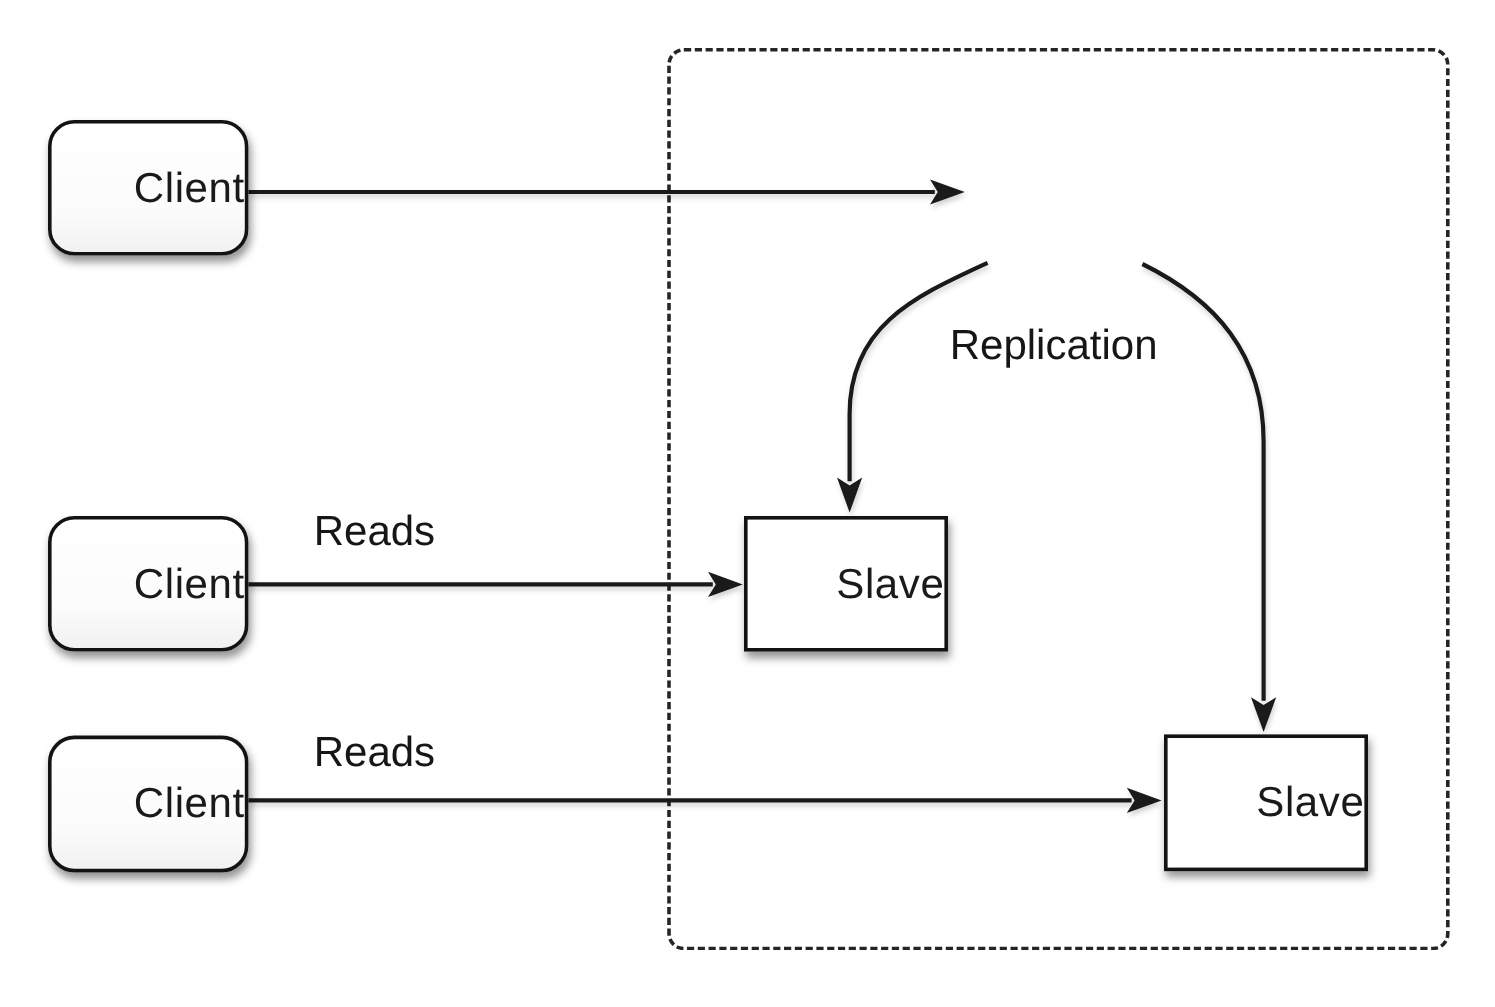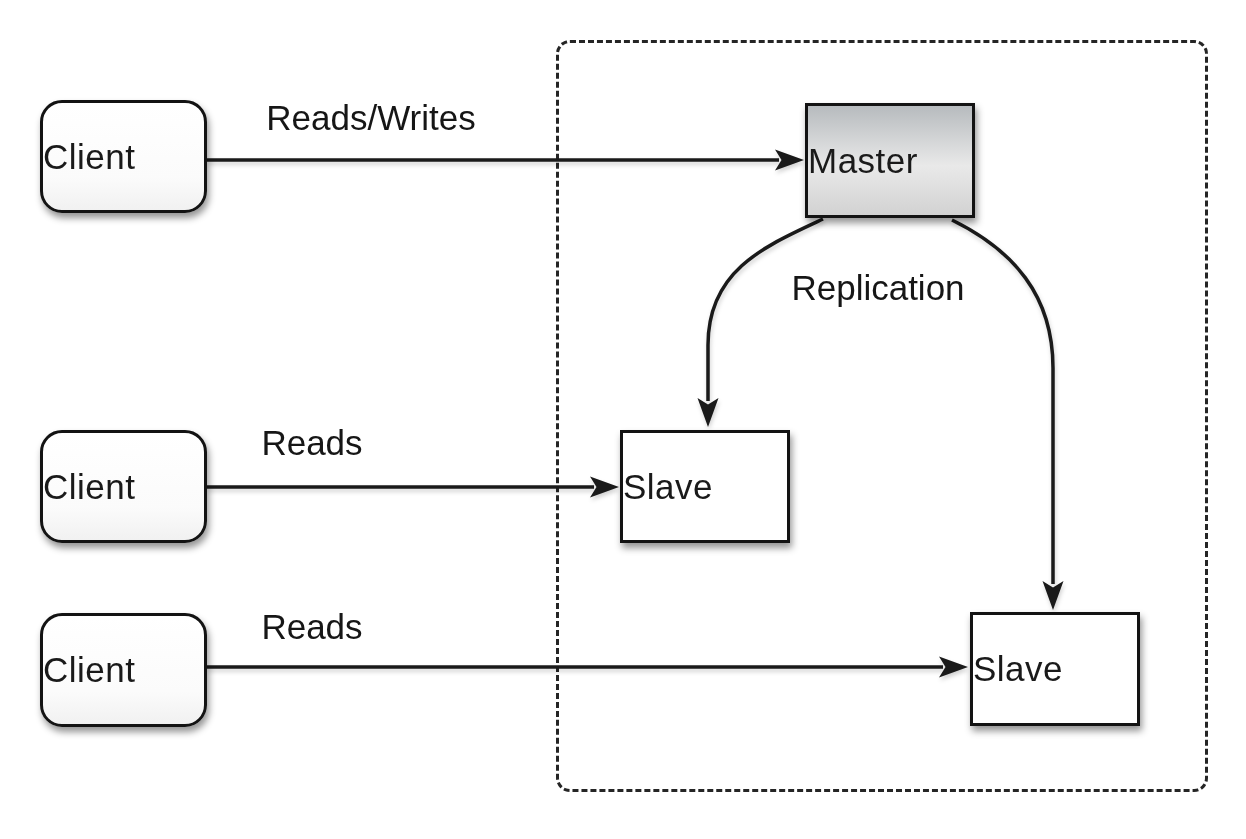--- a/index.html
+++ b/index.html
@@ -24,21 +24,21 @@
     height: 746px;
     border: 3px dashed #252525;
     border-radius: 14px;
   }
   .node {
     position: absolute;
     box-sizing: border-box;
     border: 3.5px solid #131313;
     display: flex;
     align-items: center;
-    justify-content: flex-start;
+    justify-content: flex-end;
     font-size: 35px;
     letter-spacing: 0.5px;
     color: #1a1a1a;
     box-shadow: 2px 5px 7px rgba(0,0,0,0.42);
     background: #ffffff;
   }
   .node.rounded {
     border-radius: 22px;
     background: linear-gradient(180deg, #ffffff 0%, #fbfbfb 70%, #f1f1f1 100%);
   }
@@ -111,33 +111,29 @@
   </div>
 
   <div id="client2" class="node rounded">
     <span>Client</span>
   </div>
 
   <div id="client3" class="node rounded">
     <span>Client</span>
   </div>
 
-  <div id="master" class="node master">
-    <span>Master</span>
-  </div>
 
   <div id="slave1" class="node">
     <span>Slave</span>
   </div>
 
   <div id="slave2" class="node">
     <span>Slave</span>
   </div>
 
-  <div id="lbl-reads-writes" class="edge-label">Reads/Writes</div>
 
   <div id="lbl-reads-mid" class="edge-label">Reads</div>
 
   <div id="lbl-reads-bottom" class="edge-label">Reads</div>
 
   <div id="lbl-replication" class="edge-label">Replication</div>
 
 </div>
 
 </body></html>

